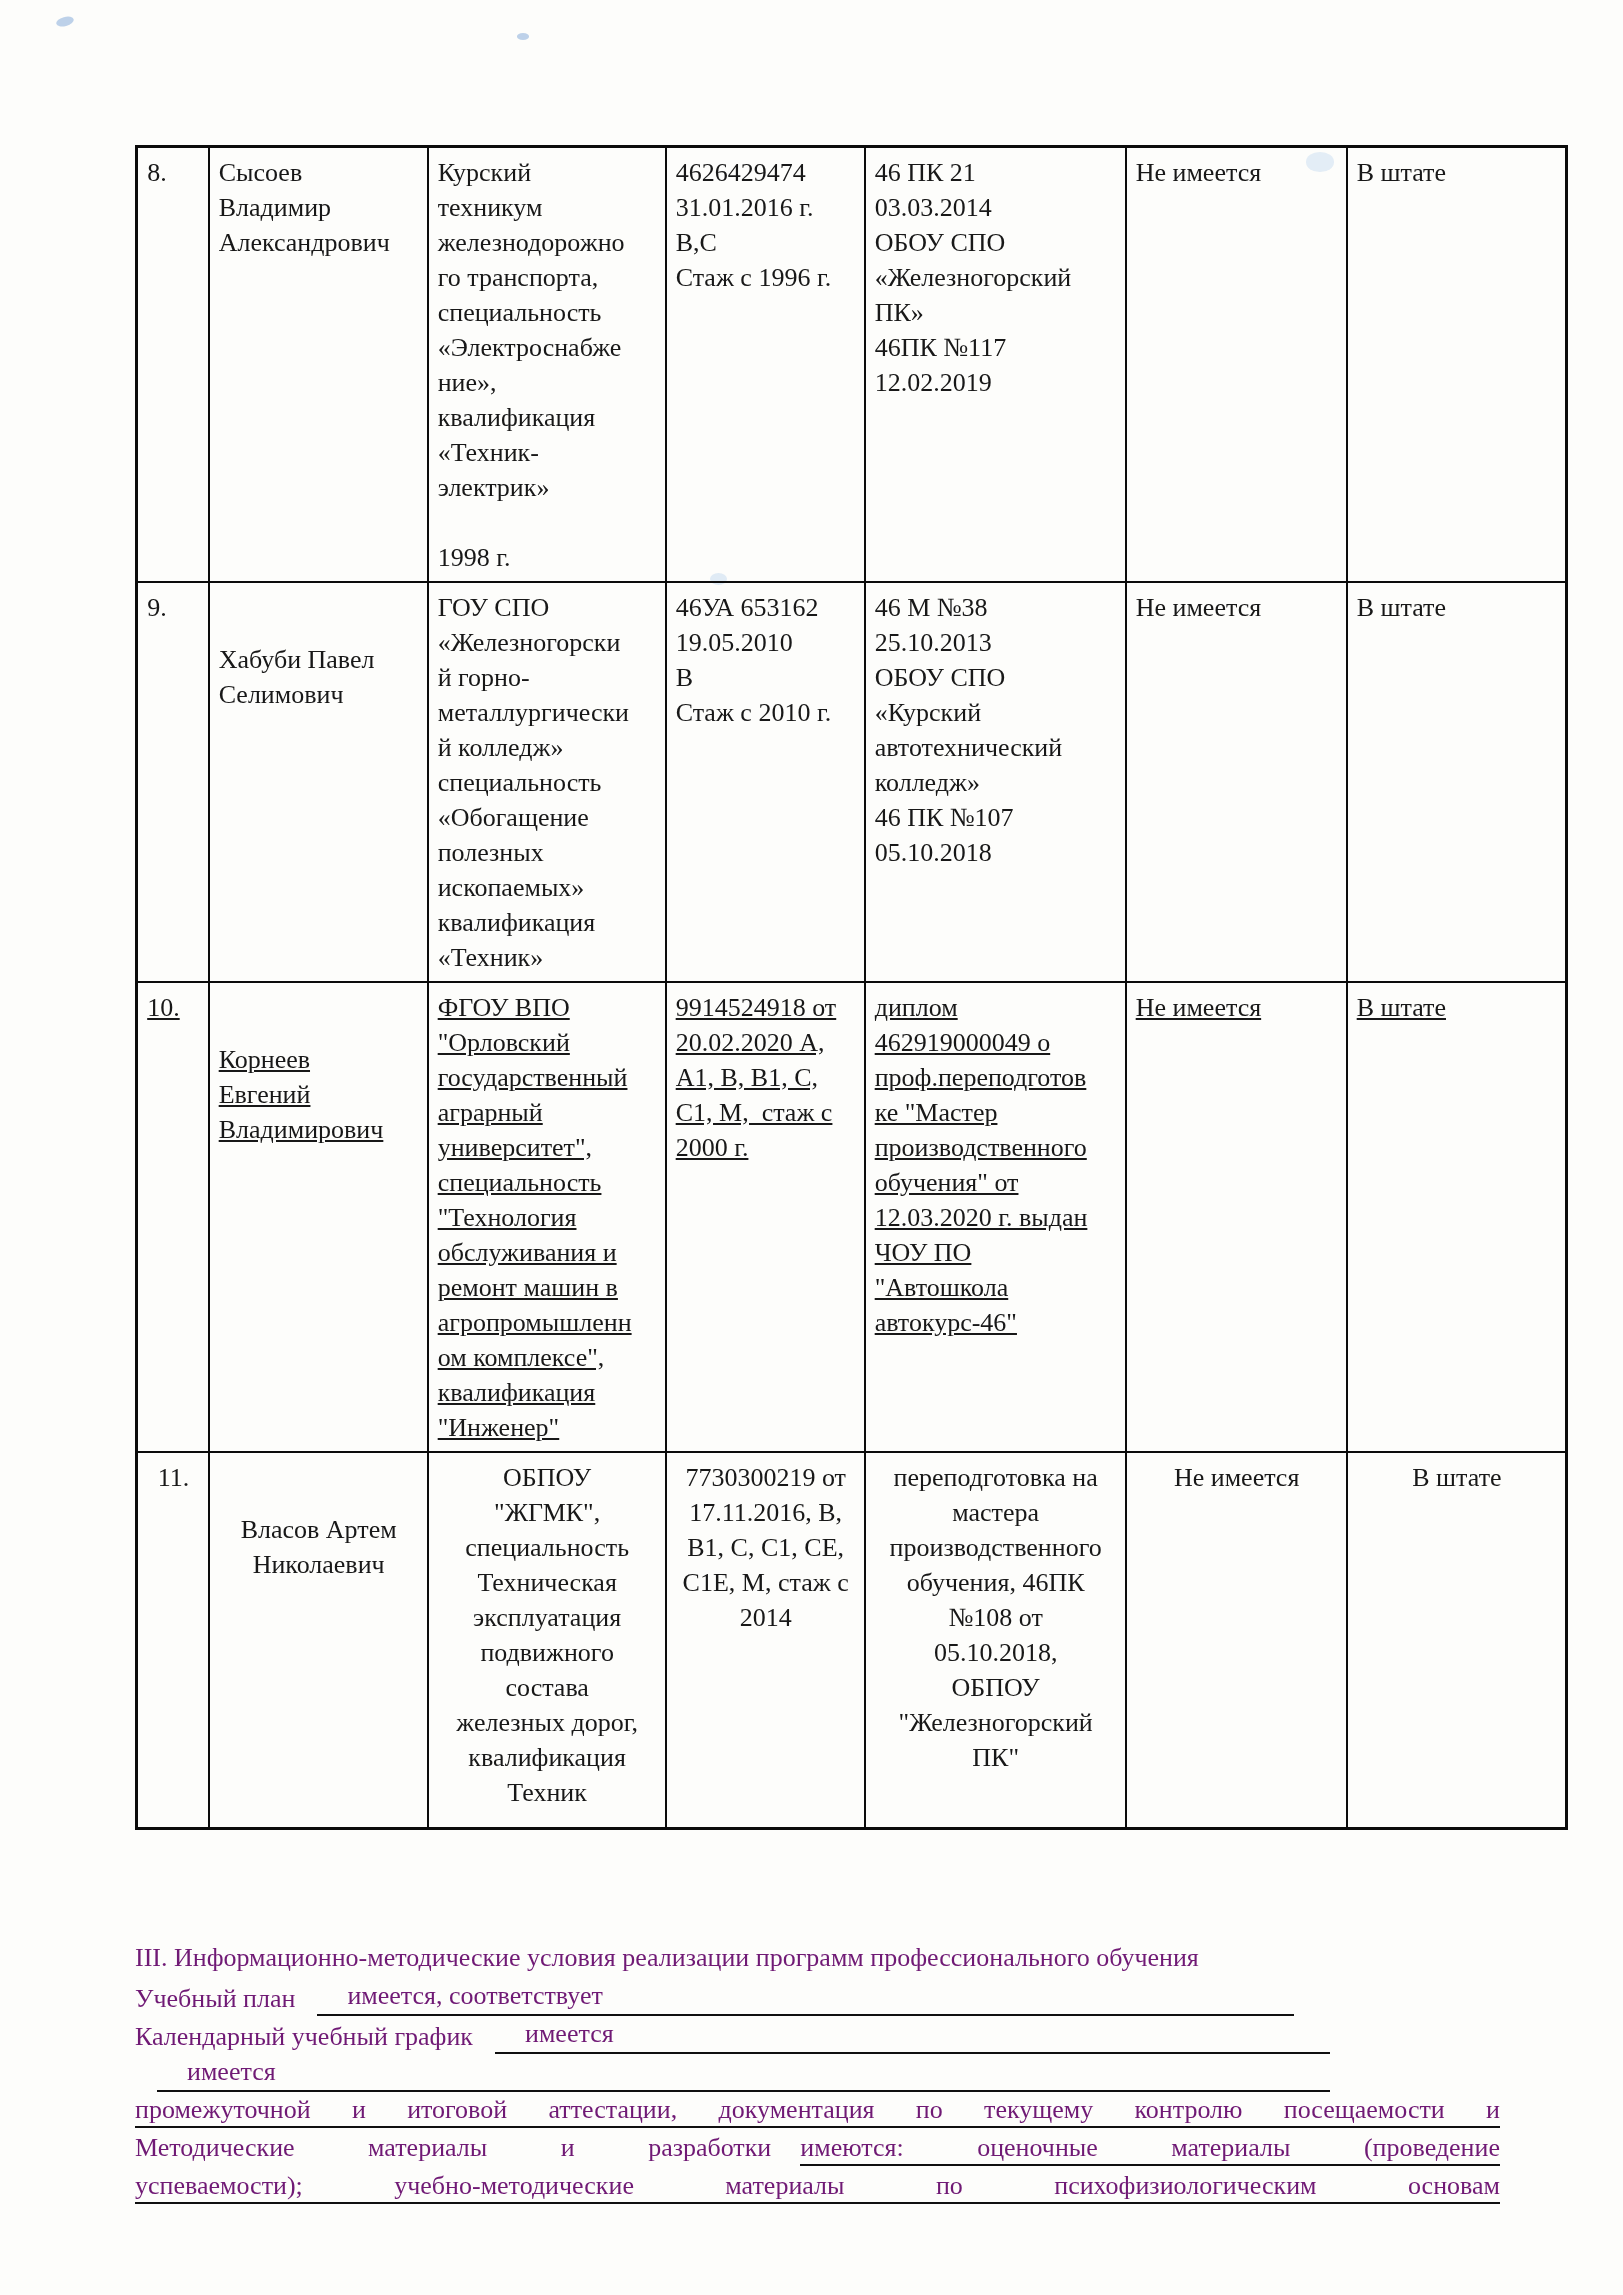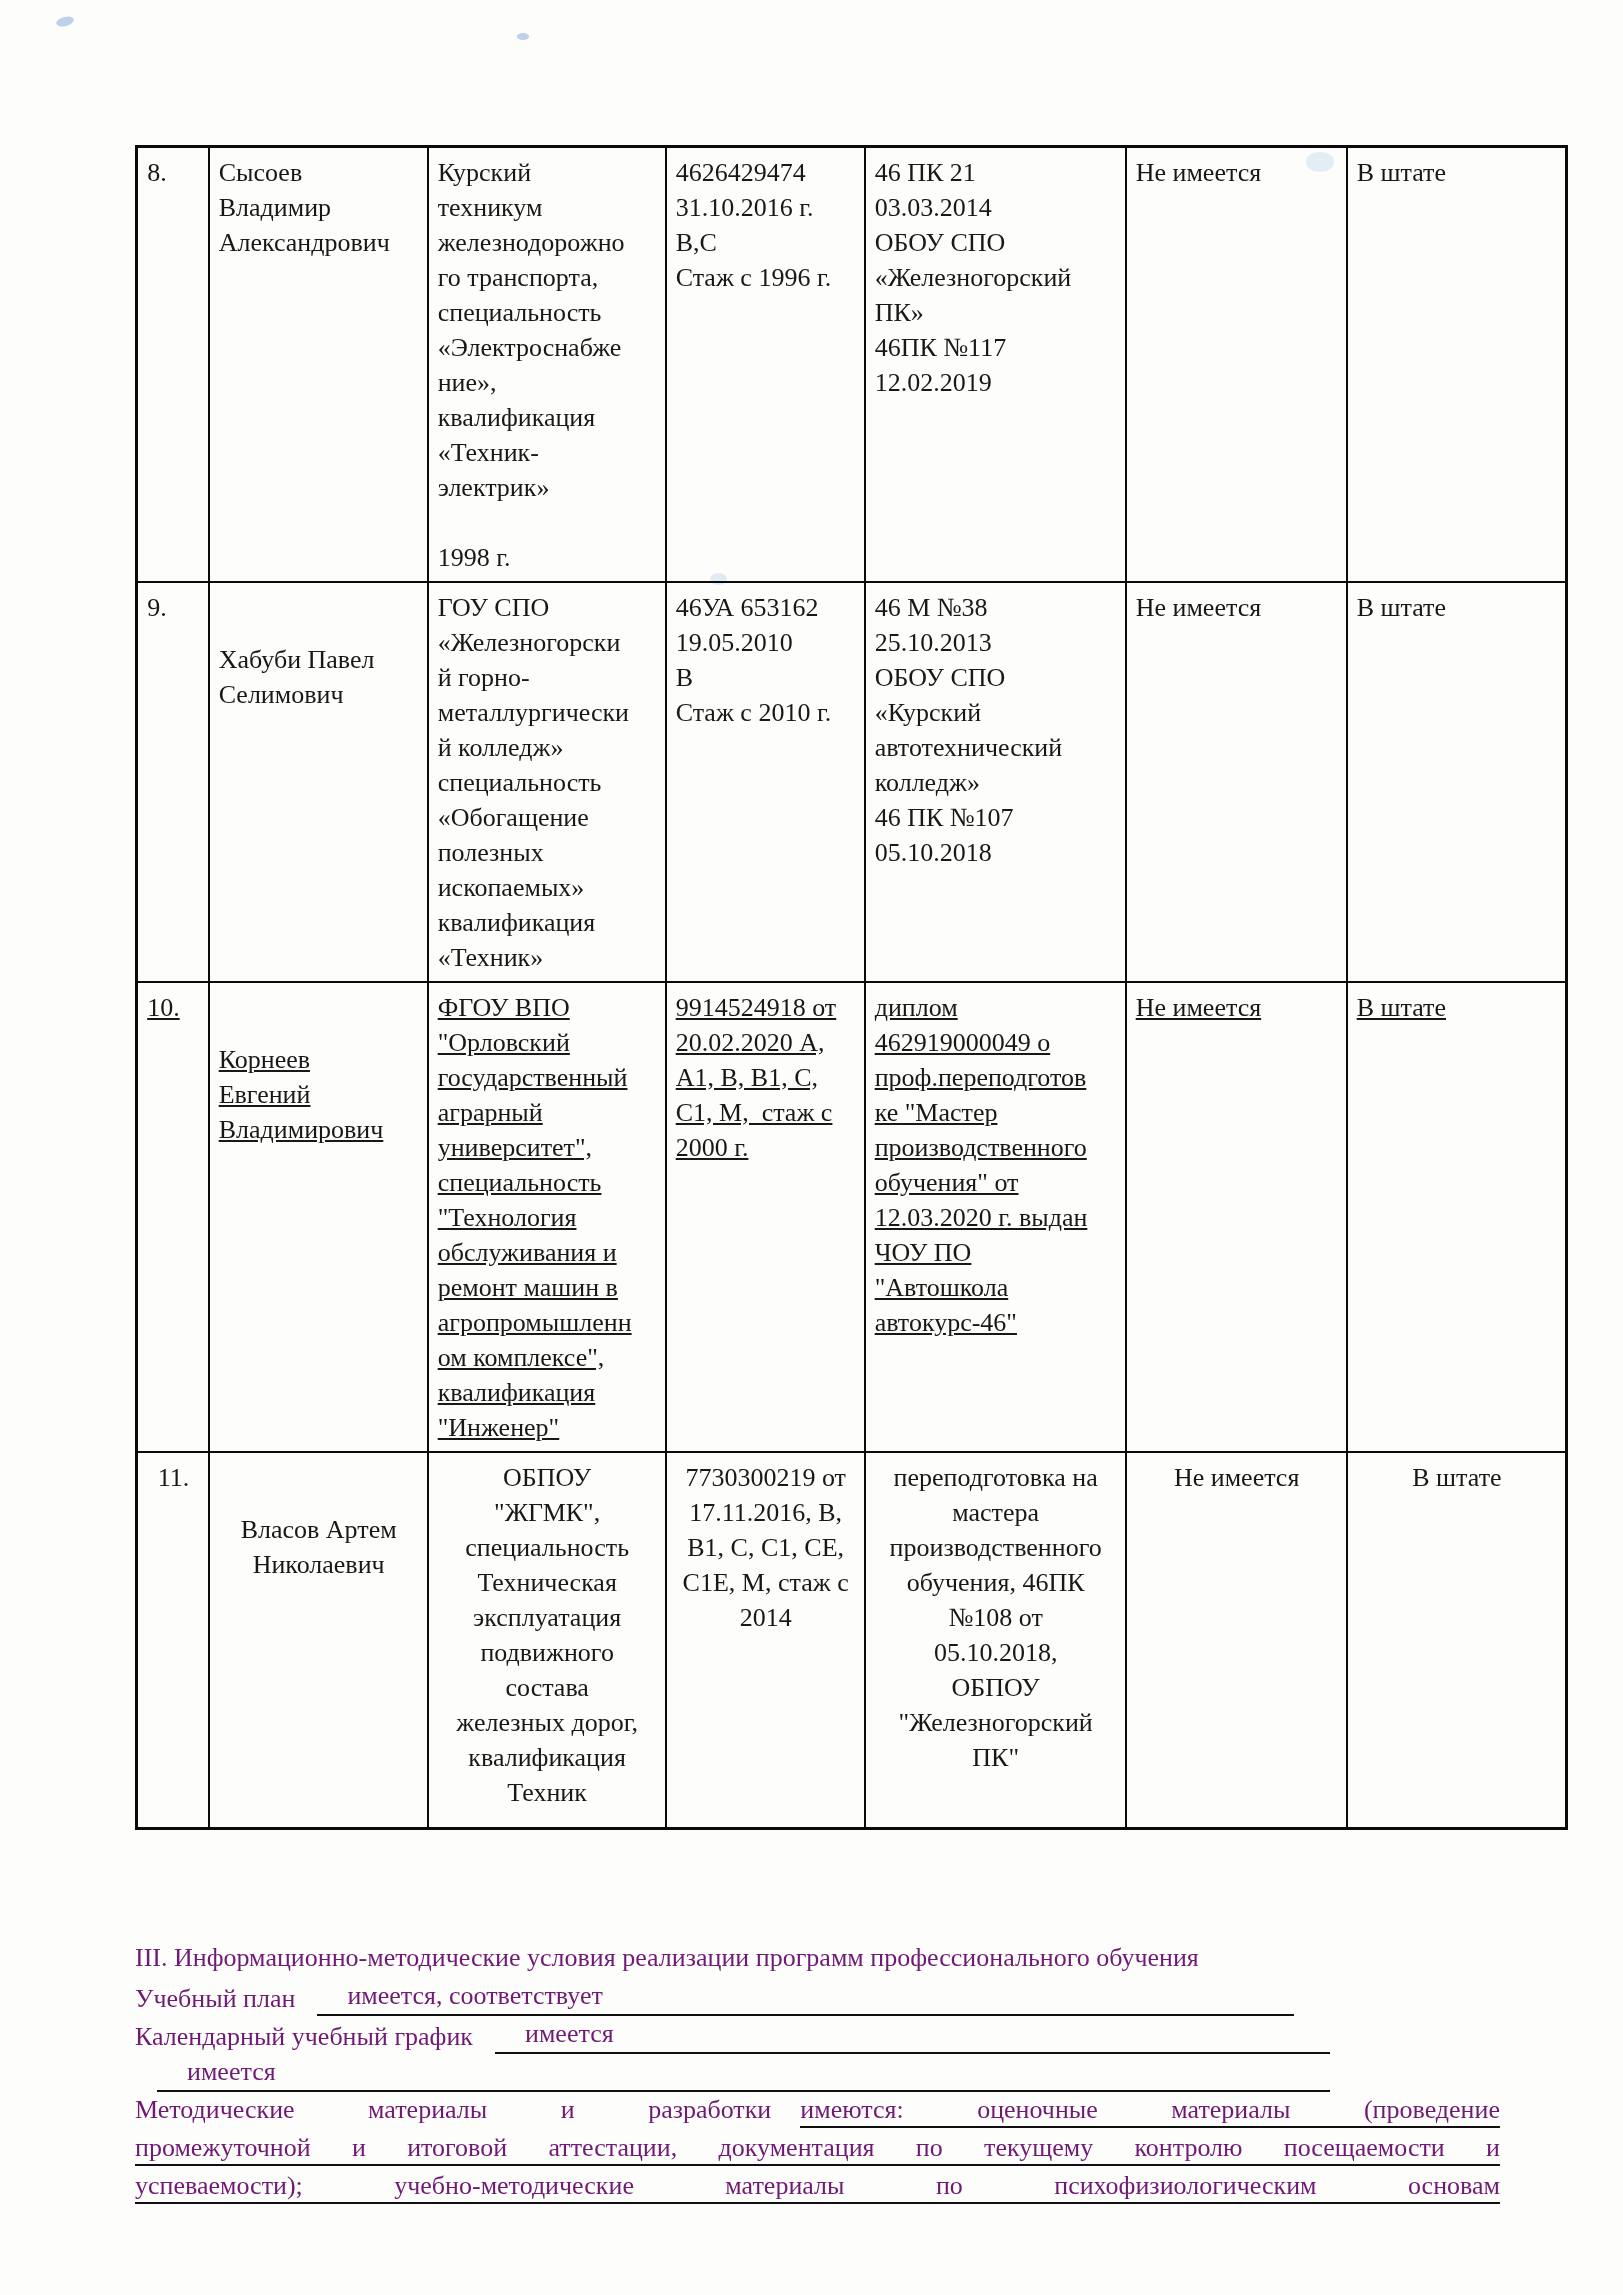--- a/index.html
+++ b/index.html
@@ -92,21 +92,21 @@
 го транспорта,
 специальность
 «Электроснабже
 ние»,
 квалификация
 «Техник-
 электрик»
 
 1998 г.</td>
         <td class="c-lic">4626429474
-31.10.2016 г.
+31.01.2016 г.
 В,С
 Стаж с 1996 г.</td>
         <td class="c-qual">46 ПК 21
 03.03.2014
 ОБОУ СПО
 «Железногорский
 ПК»
 46ПК №117
 12.02.2019</td>
         <td class="c-restr">Не имеется</td>
@@ -230,25 +230,25 @@
       <span class="frule end-std"></span>
     </div>
 
     <div class="fline">
       <span class="fgap"></span>
       <span class="fvalue">имеется</span>
       <span class="frule end-std"></span>
     </div>
 
     <div class="fline-j">
+      <span class="jufull">промежуточной и итоговой аттестации, документация по текущему контролю посещаемости и</span>
+    </div>
+
+    <div class="fline-j">
       <span class="julabel">Методические материалы и разработки</span><span class="jgap"></span><span class="juvalue">имеются: оценочные материалы (проведение</span>
-    </div>
-
-    <div class="fline-j">
-      <span class="jufull">промежуточной и итоговой аттестации, документация по текущему контролю посещаемости и</span>
     </div>
 
     <div class="fline-j">
       <span class="jufull">успеваемости); учебно-методические материалы по психофизиологическим основам</span>
     </div>
 
   </div>
 
 </div>
 

